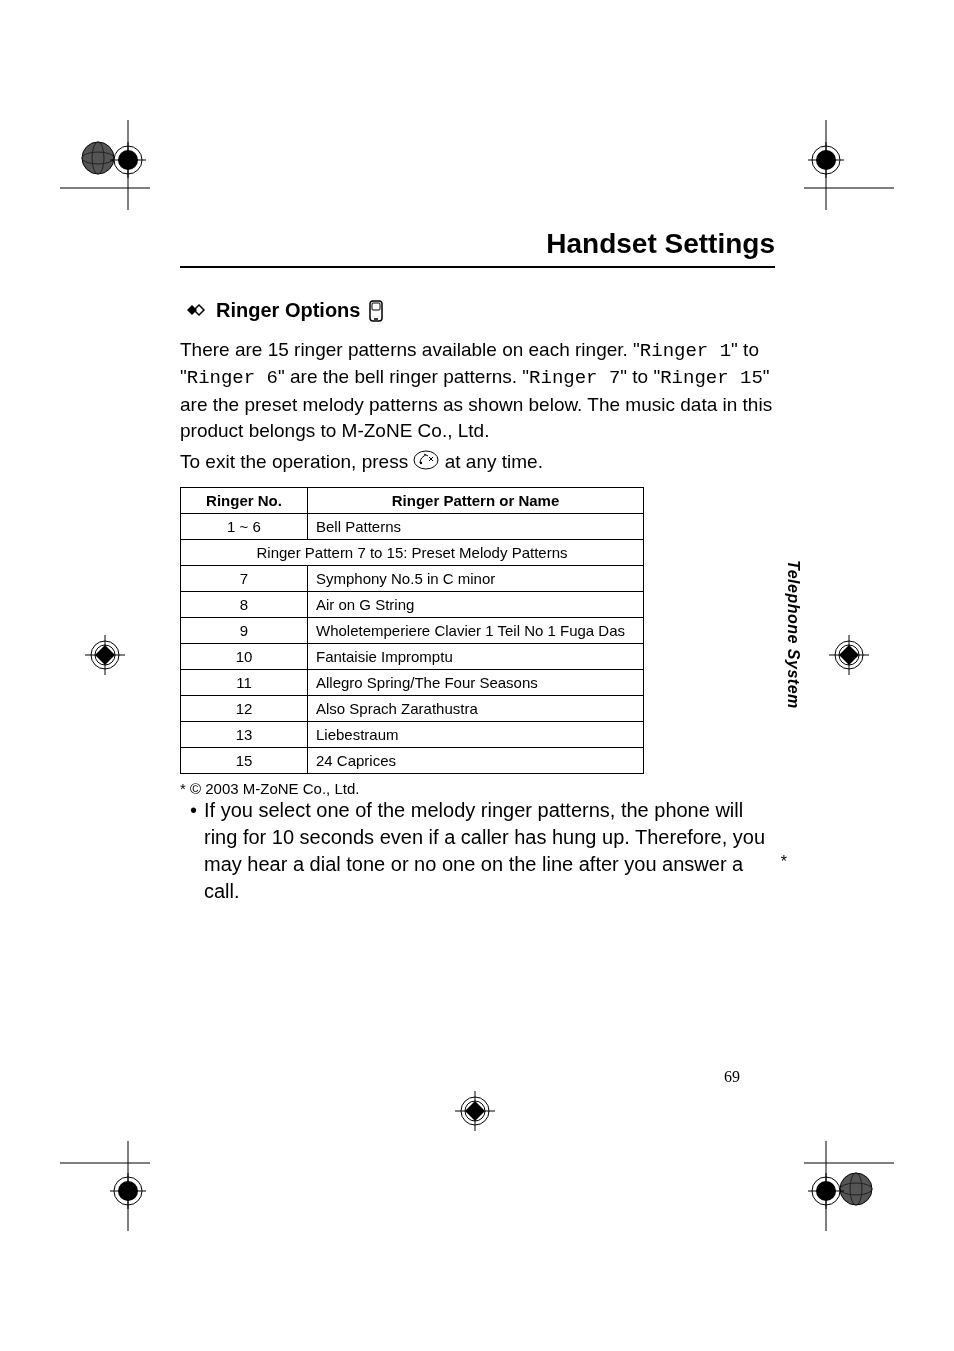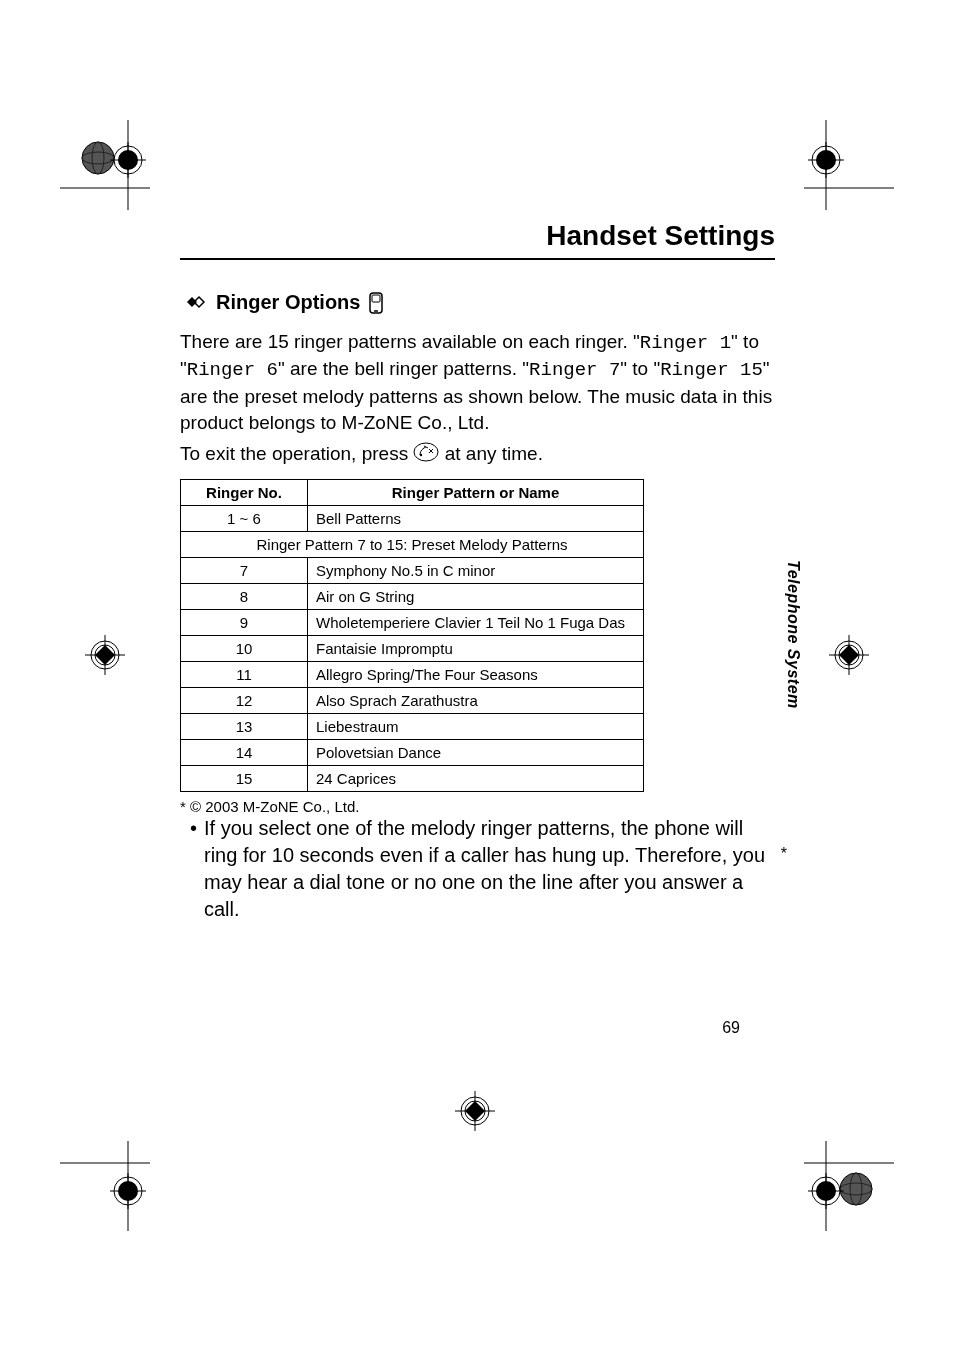--- a/index.html
+++ b/index.html
@@ -8,21 +8,21 @@
     width: 954px;
     height: 1351px;
     font-family: Arial, Helvetica, sans-serif;
     background: #fff;
     color: #000;
     position: relative;
   }
   .page {
     position: absolute;
     left: 180px;
-    top: 220px;
+    top: 228px;
     width: 595px;
   }
   .header {
     font-size: 28px;
     font-weight: bold;
     text-align: right;
     padding-bottom: 6px;
     border-bottom: 2px solid #000;
     margin-bottom: 30px;
   }
@@ -100,24 +100,25 @@
     writing-mode: vertical-rl;
     font-size: 16px;
     font-weight: bold;
     font-style: italic;
     text-align: left;
     letter-spacing: 0.5px;
   }
   .page-number {
     position: absolute;
     left: 180px;
-    top: 1019px;
+    top: 1068px;
     width: 560px;
     text-align: right;
     font-size: 16px;
+    font-family: Liberation Serif, serif;
   }
 
   
   .regmark {
     position: absolute;
     width: 90px;
     height: 90px;
   }
   .regmark svg { display: block; }
   .reg-tl { left: 60px;  top: 120px; }
@@ -293,24 +294,20 @@
           </tr>
       <tr>
             <td class="num">12</td>
             <td>Also Sprach Zarathustra</td>
           </tr>
       <tr>
             <td class="num">13</td>
             <td>Liebestraum</td>
           </tr>
       <tr>
-            <td class="num">14</td>
-            <td>Polovetsian Dance</td>
-          </tr>
-      <tr>
             <td class="num">15</td>
             <td>24 Caprices</td>
           </tr>
     </tbody>
       </table>
     <div class="asterisk-col">*</div>
   </div>
 
   <div class="footnote">* © 2003 M-ZoNE Co., Ltd.</div>
   <div class="bullet-item">If you select one of the melody ringer patterns, the phone will ring for 10 seconds even if a caller has hung up. Therefore, you may hear a dial tone or no one on the line after you answer a call.</div>

